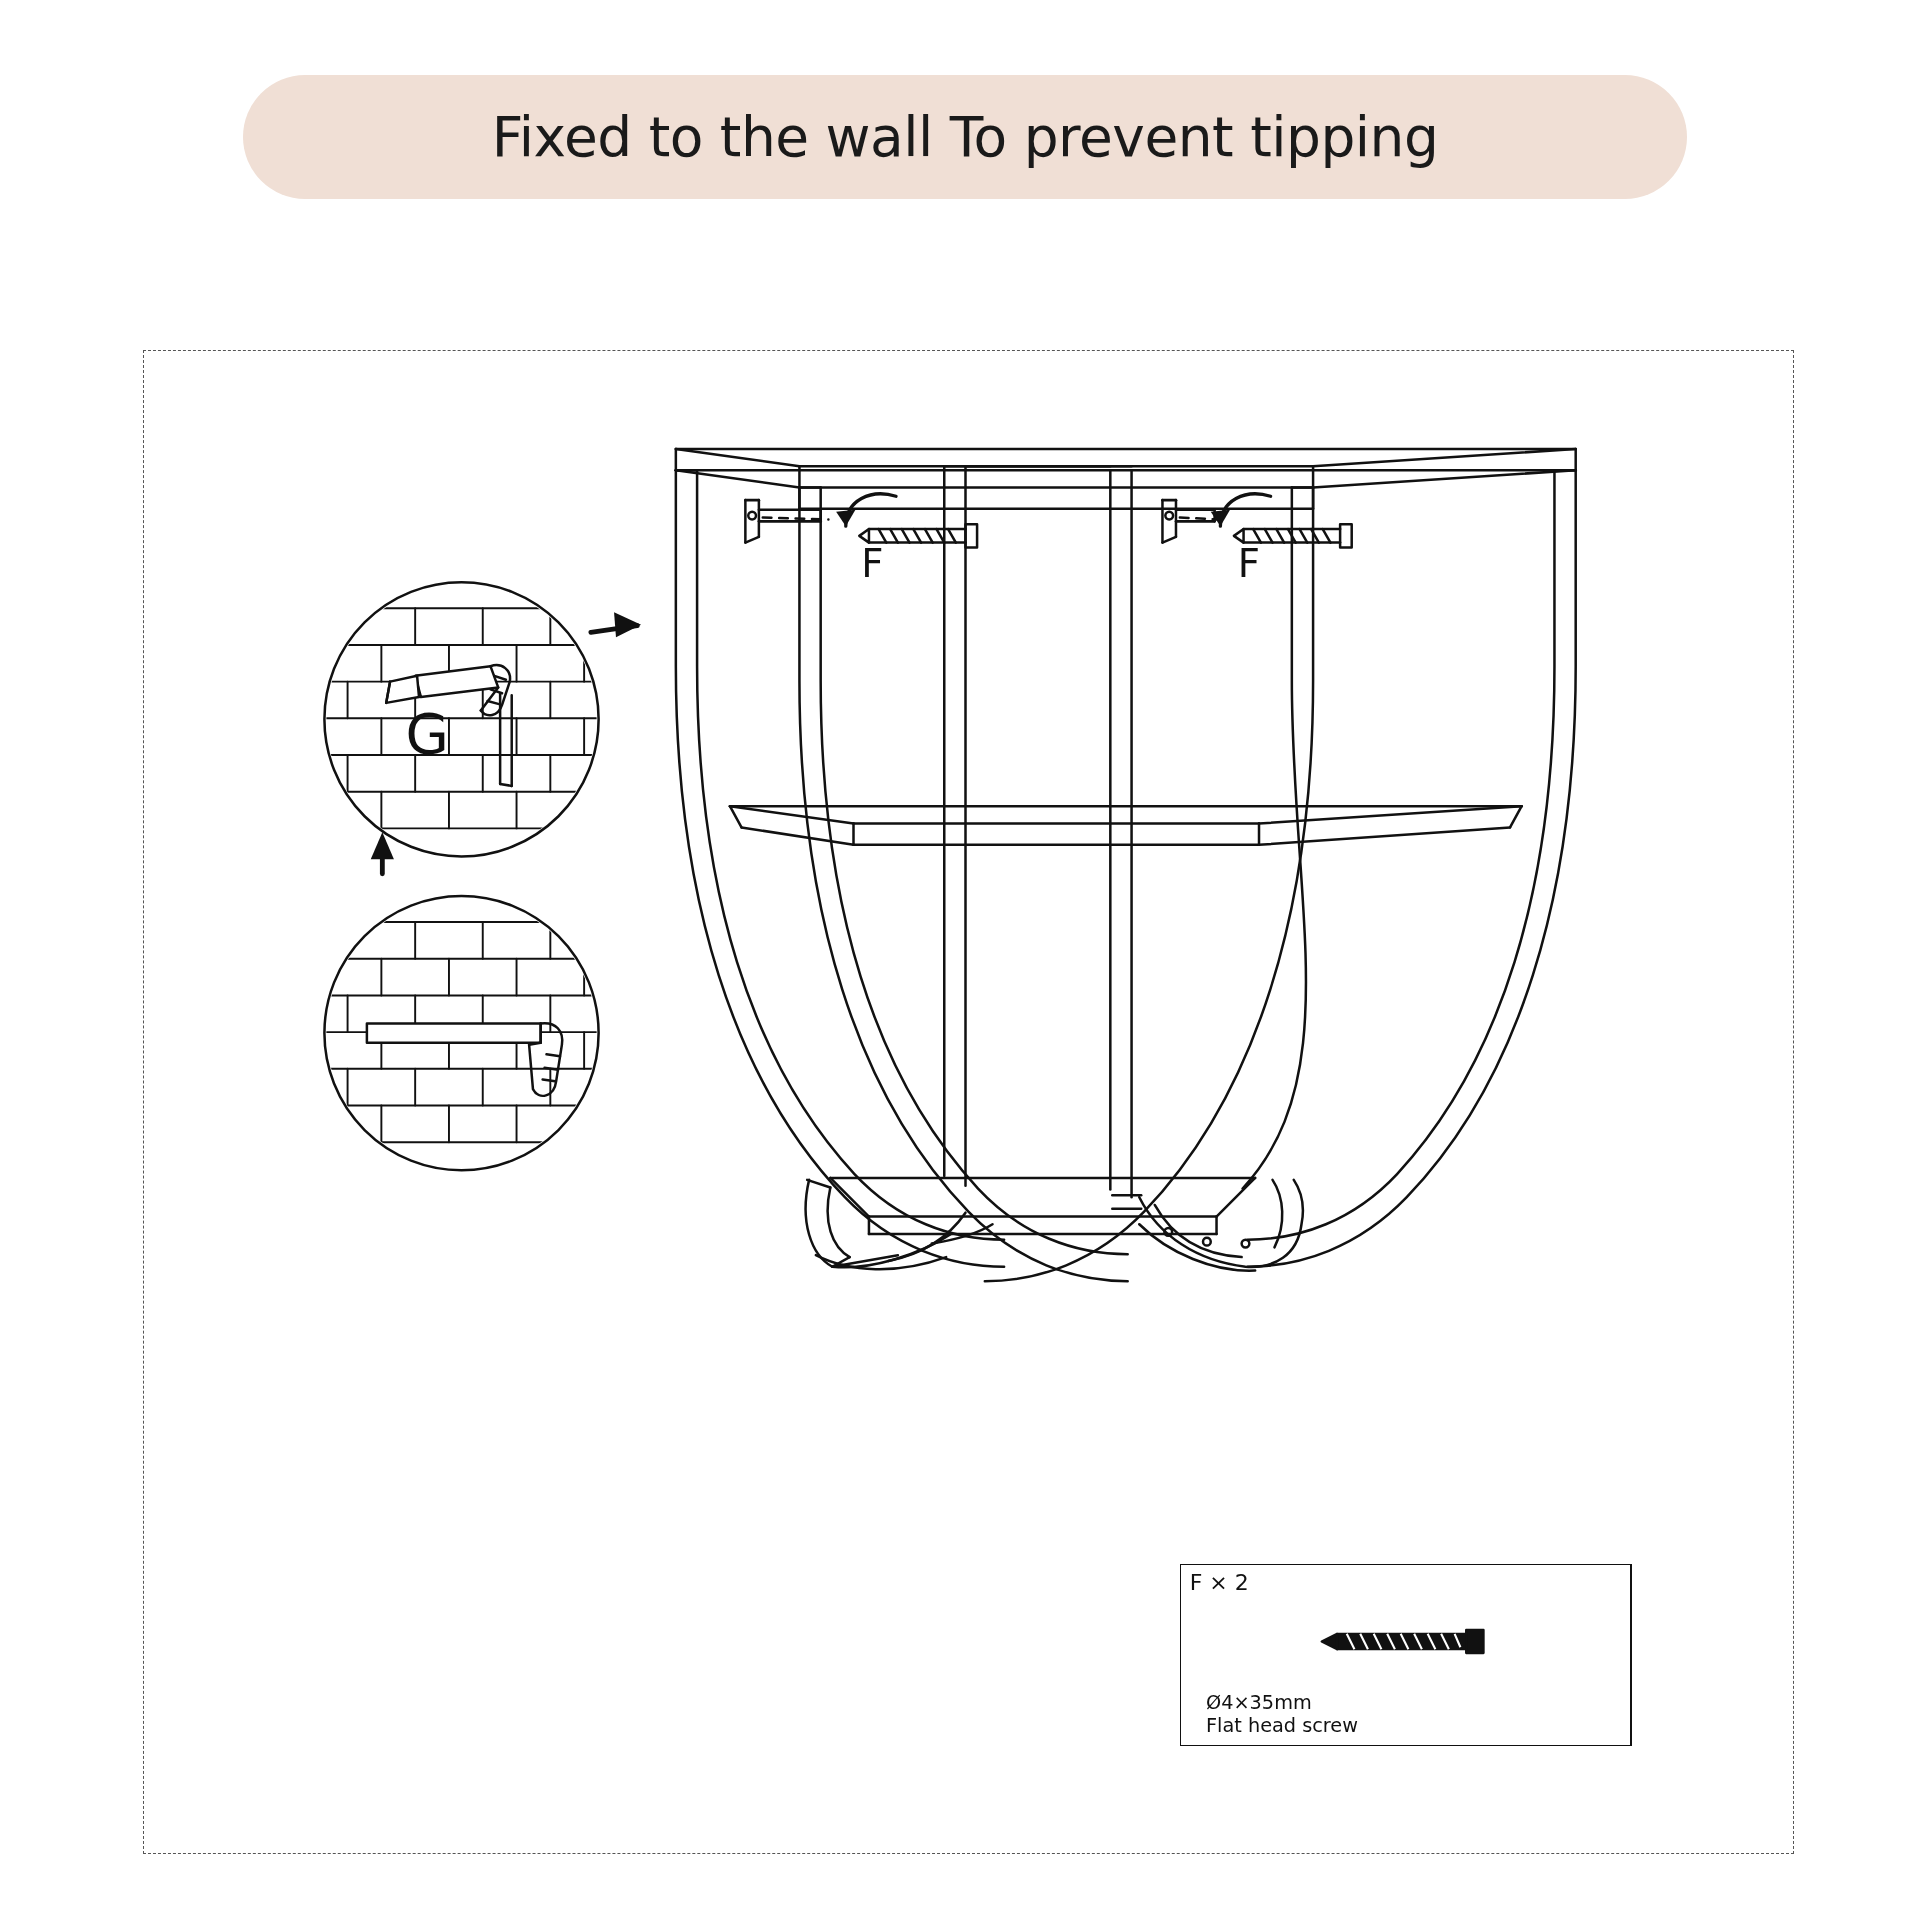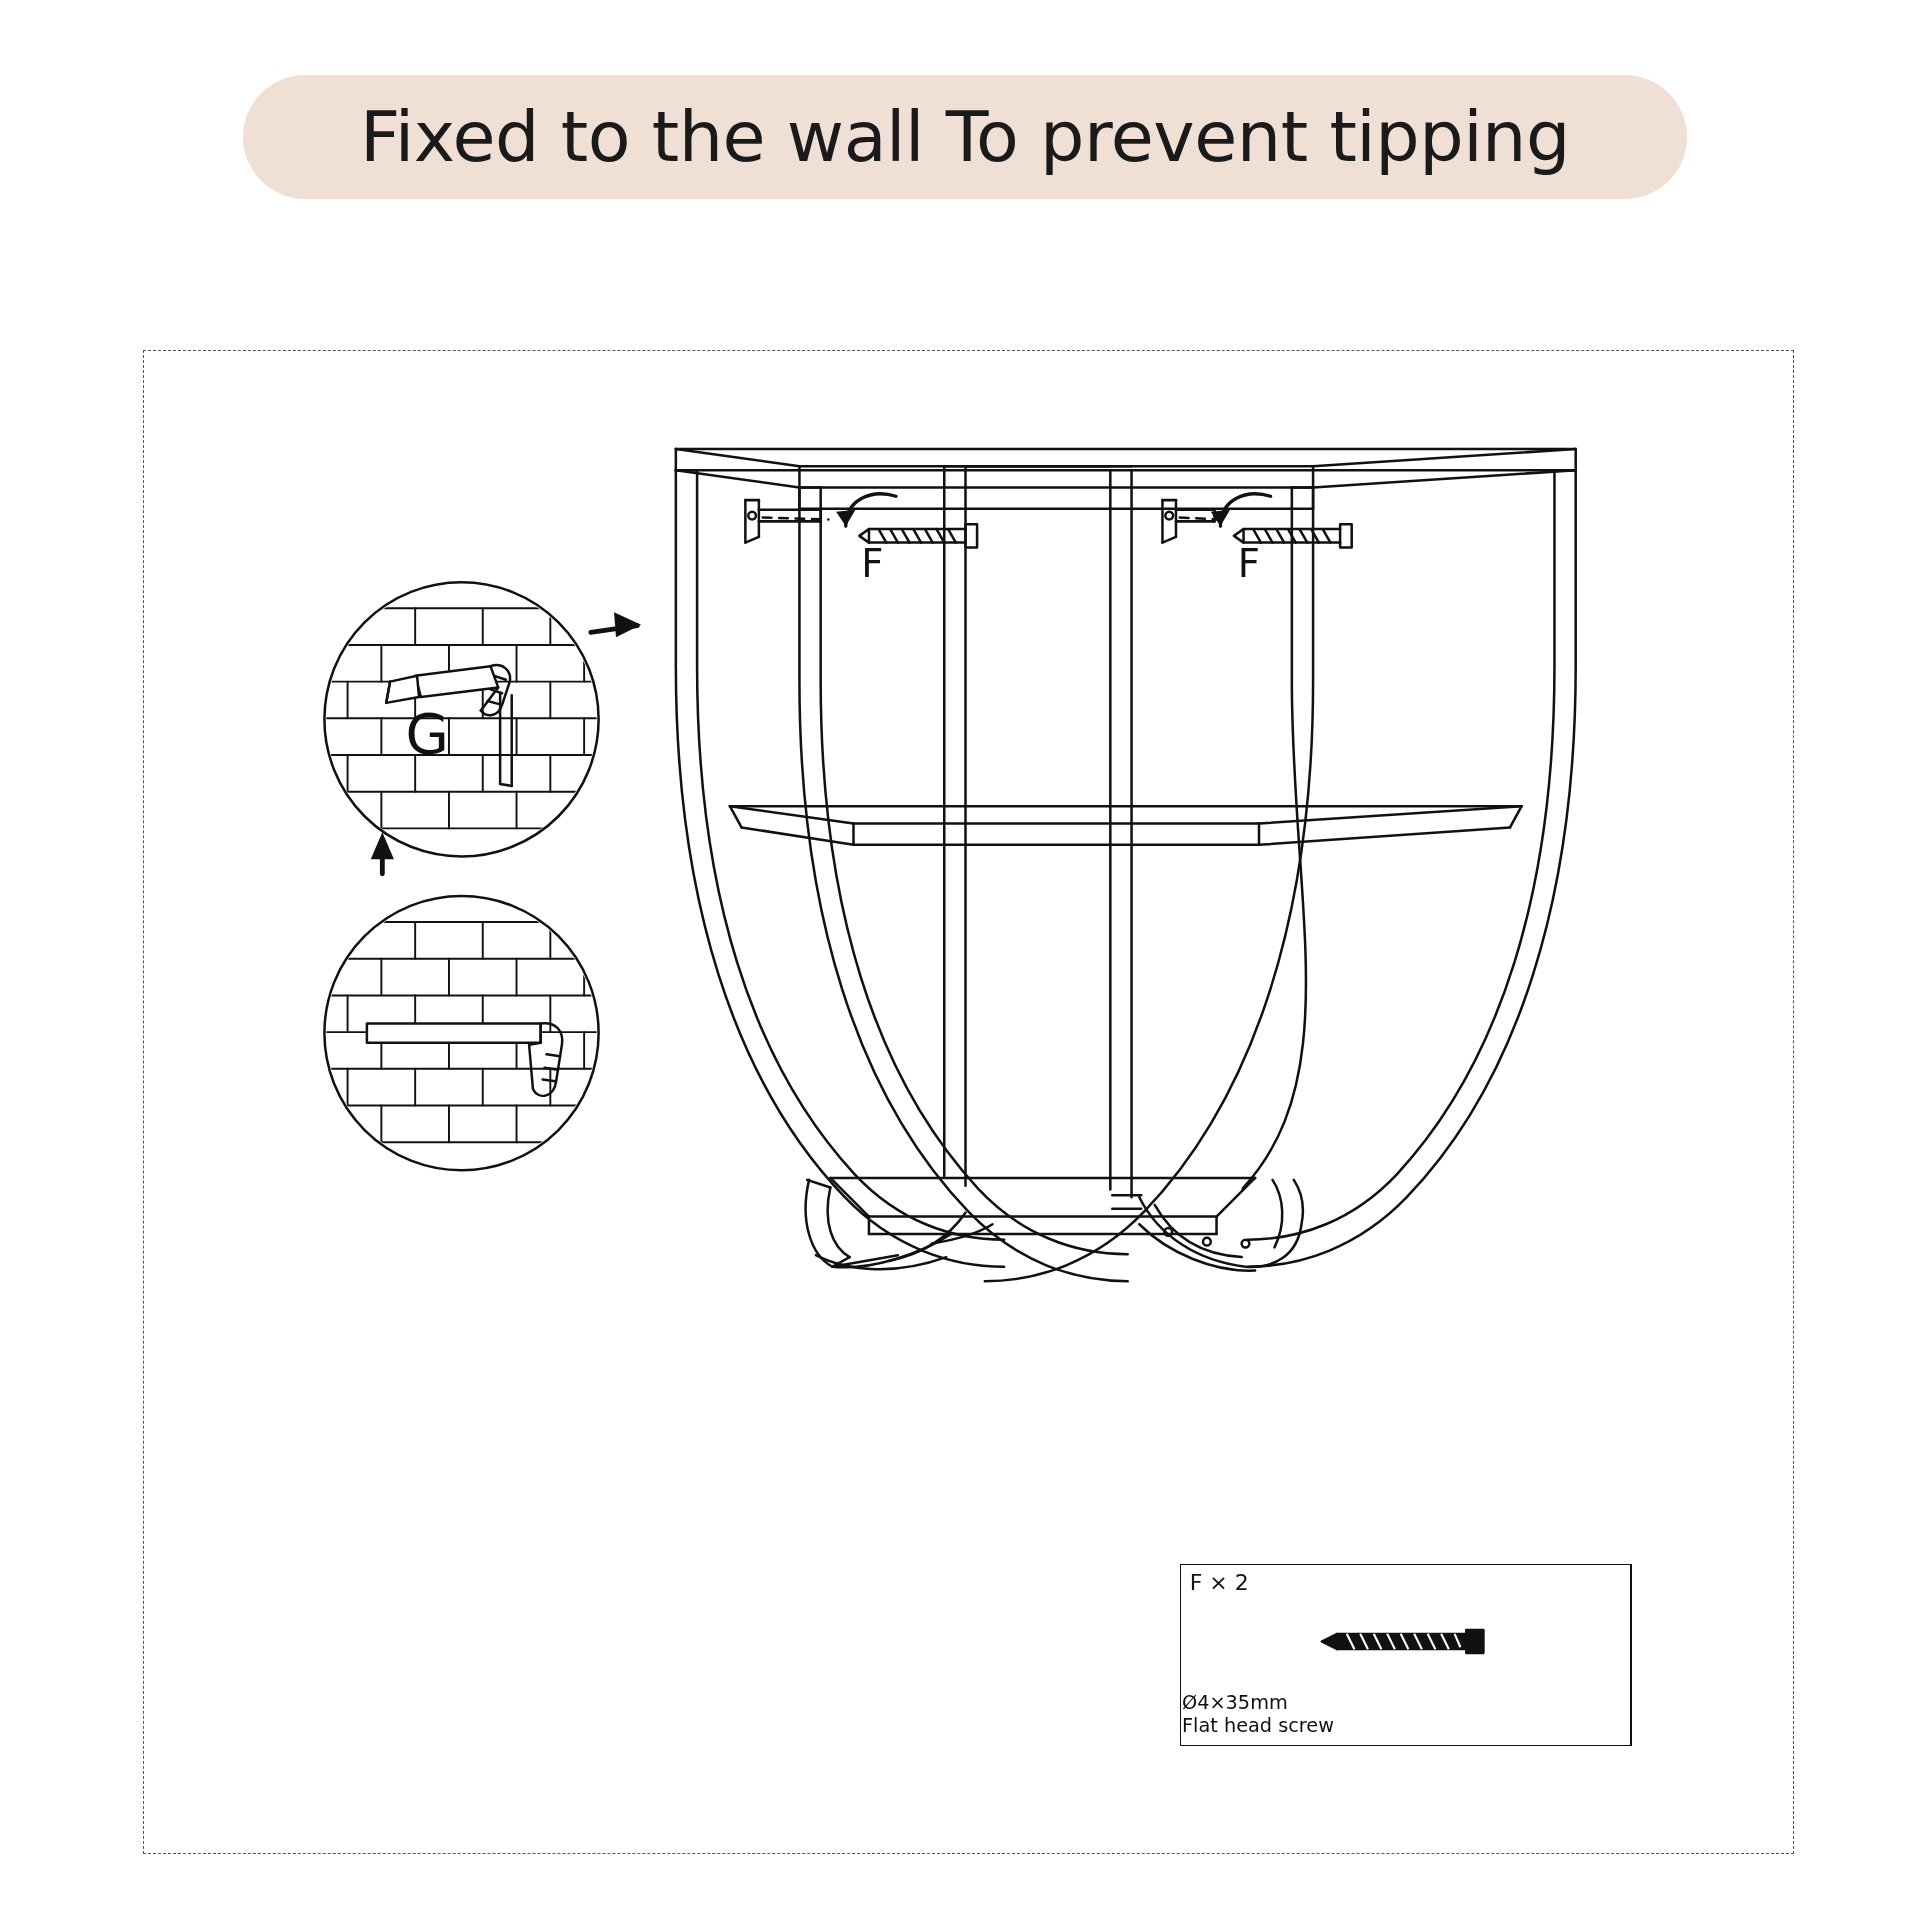--- a/index.html
+++ b/index.html
@@ -34,21 +34,21 @@
   }
   .title-text {
     position: absolute;
     left: 243px;
     top: 75px;
     width: 1444px;
     height: 124px;
     display: flex;
     align-items: center;
     justify-content: center;
-    font-size: 70px;
+    font-size: 55px;
     color: #1a1a1a;
     font-family: "DejaVu Sans", sans-serif;
     font-weight: 400;
     letter-spacing: -0.5px;
     white-space: nowrap;
   }
 
   
   .dashed-frame {
     position: absolute;
@@ -100,21 +100,21 @@
     left: 0;
     right: 0;
     top: 46px;
     height: 60px;
     display: flex;
     align-items: center;
     justify-content: center;
   }
   .parts-desc {
     position: absolute;
-    left: 1px;
+    left: 25px;
     bottom: 7.7px;
     font-size: 19.3px;
     line-height: 1.18;
     color: #111;
     font-family: "DejaVu Sans", sans-serif;
   }
 
   .callout-letter {
     font-family: "DejaVu Sans", sans-serif;
   }

